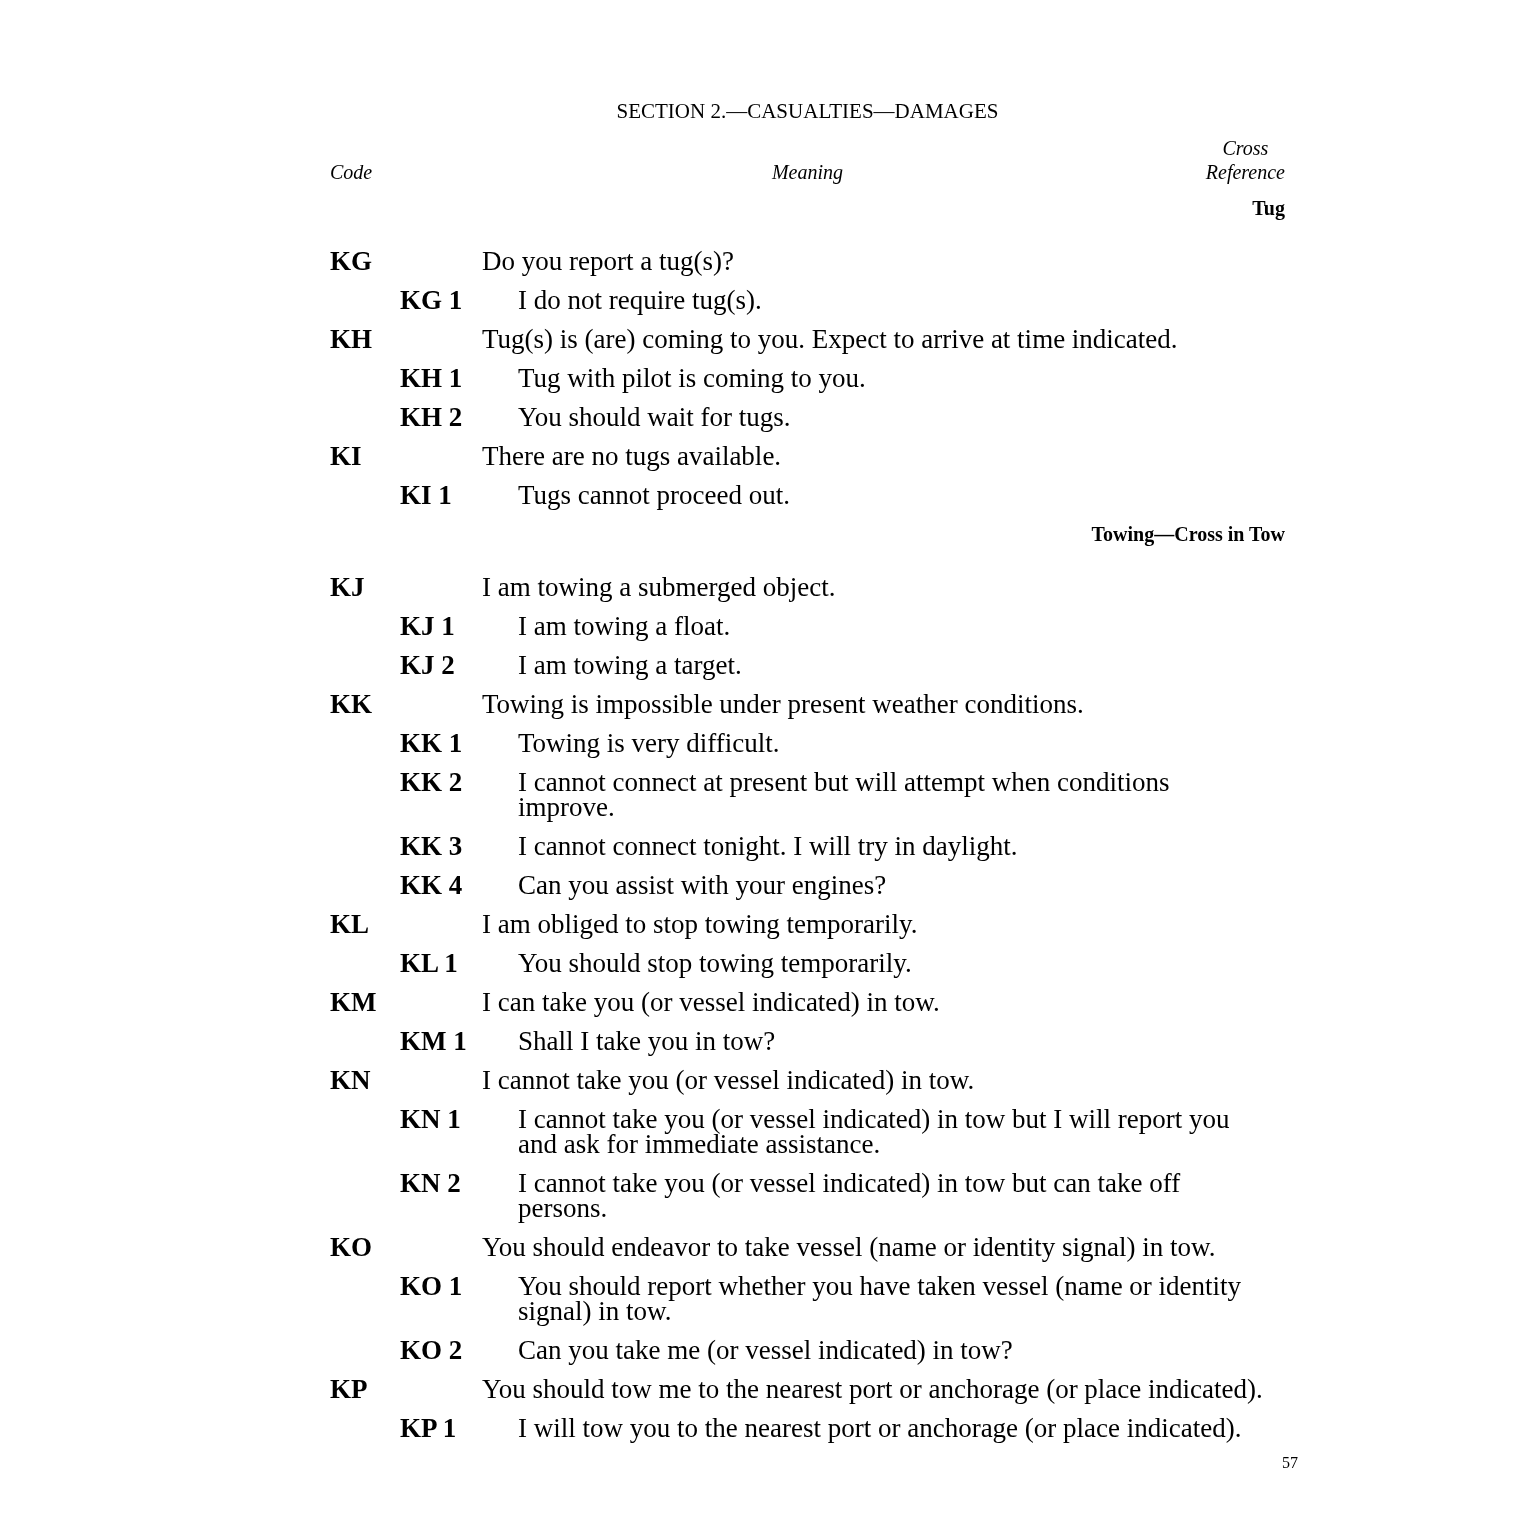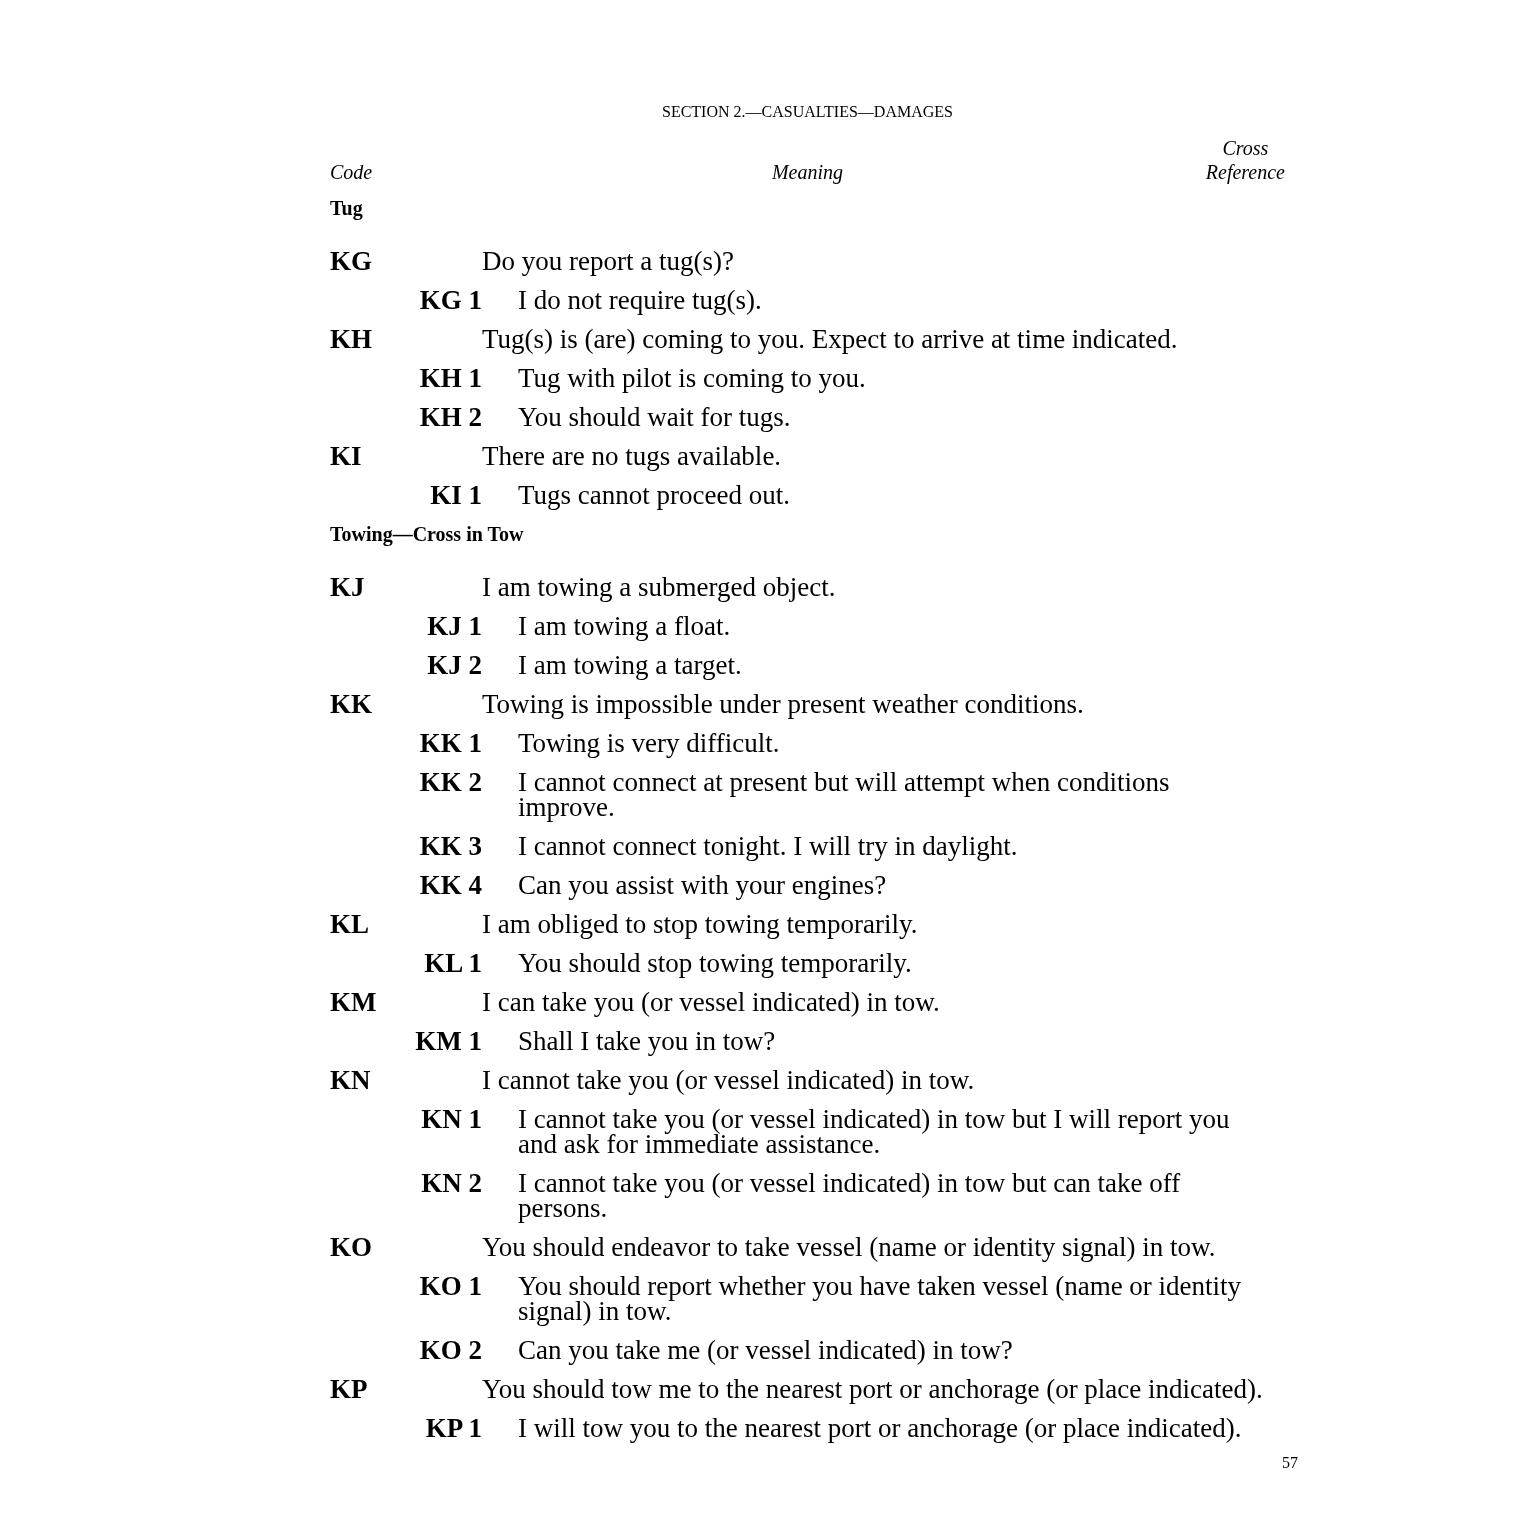--- a/index.html
+++ b/index.html
@@ -12,58 +12,58 @@
   }
   .page {
     position: relative;
     width: 1540px;
     height: 1540px;
     box-sizing: border-box;
     padding: 99px 255px 0 330px;
     background: #ffffff;
   }
   .title {
-    font-size: 16px;
+    font-size: 21px;
     font-weight: normal;
     text-align: center;
     line-height: 25px;
     margin: 0 0 12px 0;
   }
   .col-headers {
     display: grid;
     grid-template-columns: 1fr 1fr 1fr;
     align-items: end;
     font-style: italic;
     font-size: 20px;
     line-height: 24px;
     margin-bottom: 12px;
   }
   .col-code { justify-self: start; }
   .col-meaning { justify-self: center; }
   .col-cross { justify-self: end; text-align: center; }
   .section-heading {
     font-size: 20px;
     font-weight: bold;
-    text-align: left;
+    text-align: right;
     line-height: 25px;
     margin: 8px 0 28px 0;
   }
   .entry-row {
     display: flex;
     font-size: 27px;
     line-height: 25px;
     margin-bottom: 14px;
   }
   .entry-code {
     width: 152px;
     flex-shrink: 0;
     font-weight: bold;
     box-sizing: border-box;
   }
-  .entry-row.level1 .entry-code { padding-left: 70px; text-align: right; }
+  .entry-row.level1 .entry-code { padding-left: 70px; }
   .entry-meaning { flex: 1; padding-right: 14px; box-sizing: border-box; }
   .entry-row.level1 .entry-meaning { padding-left: 36px; }
   .entry-cross { width: 0; flex-shrink: 0; }
   .page-number {
     position: absolute;
     top: 1450px;
     right: 242px;
     font-size: 16px;
     line-height: 25px;
   }

